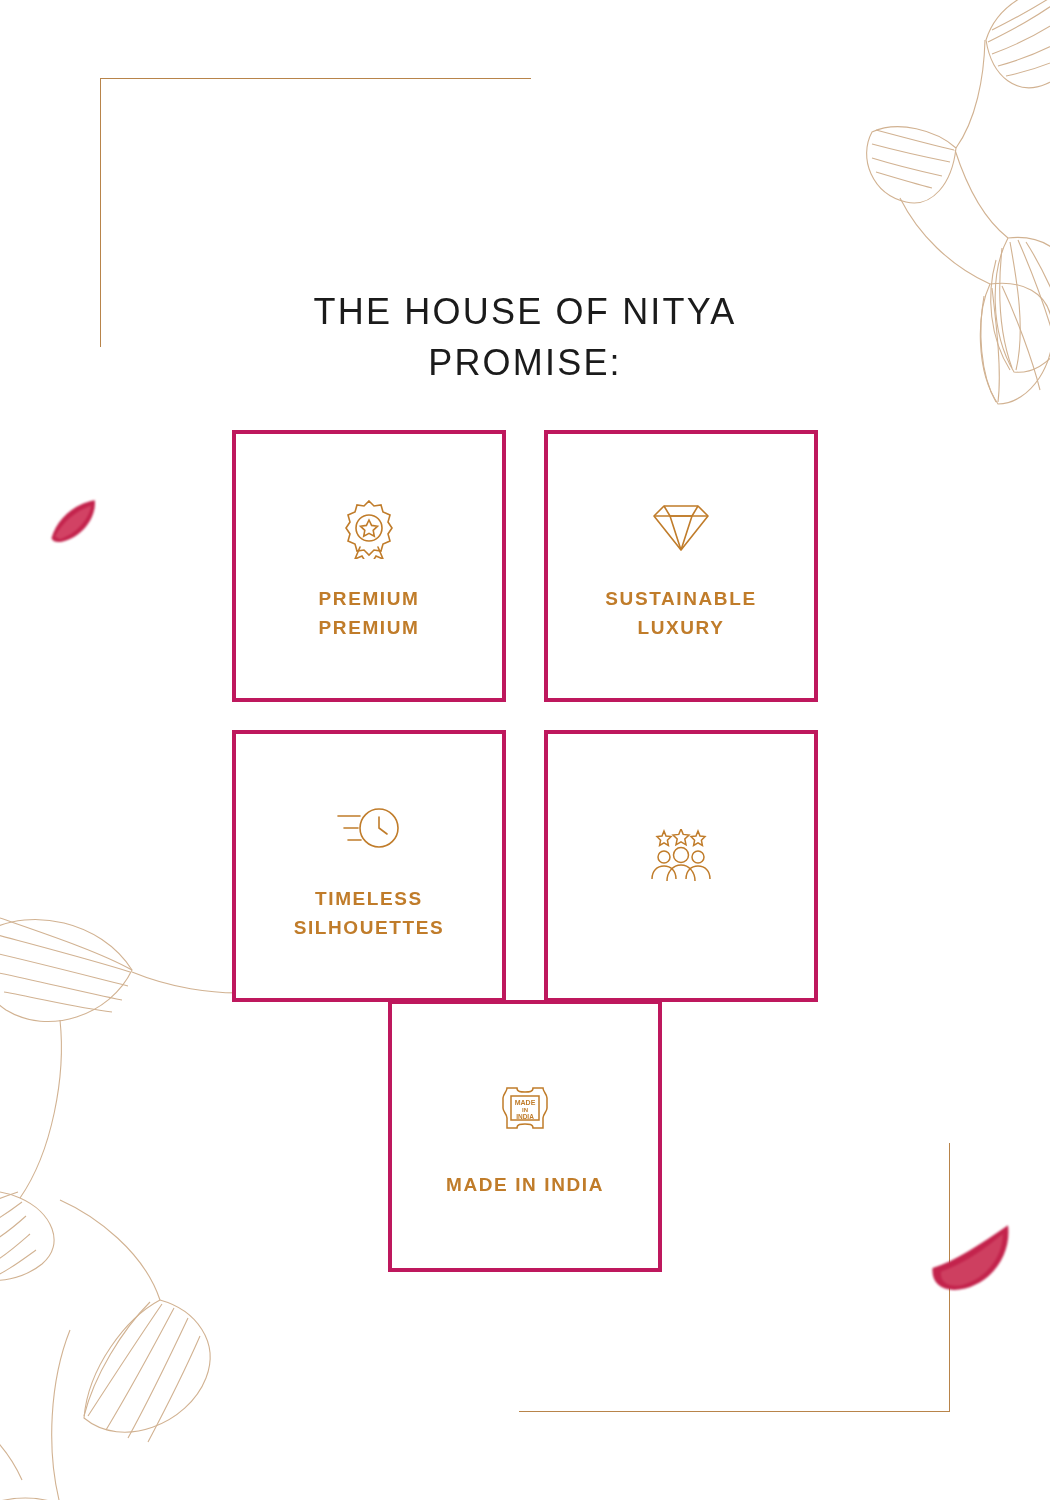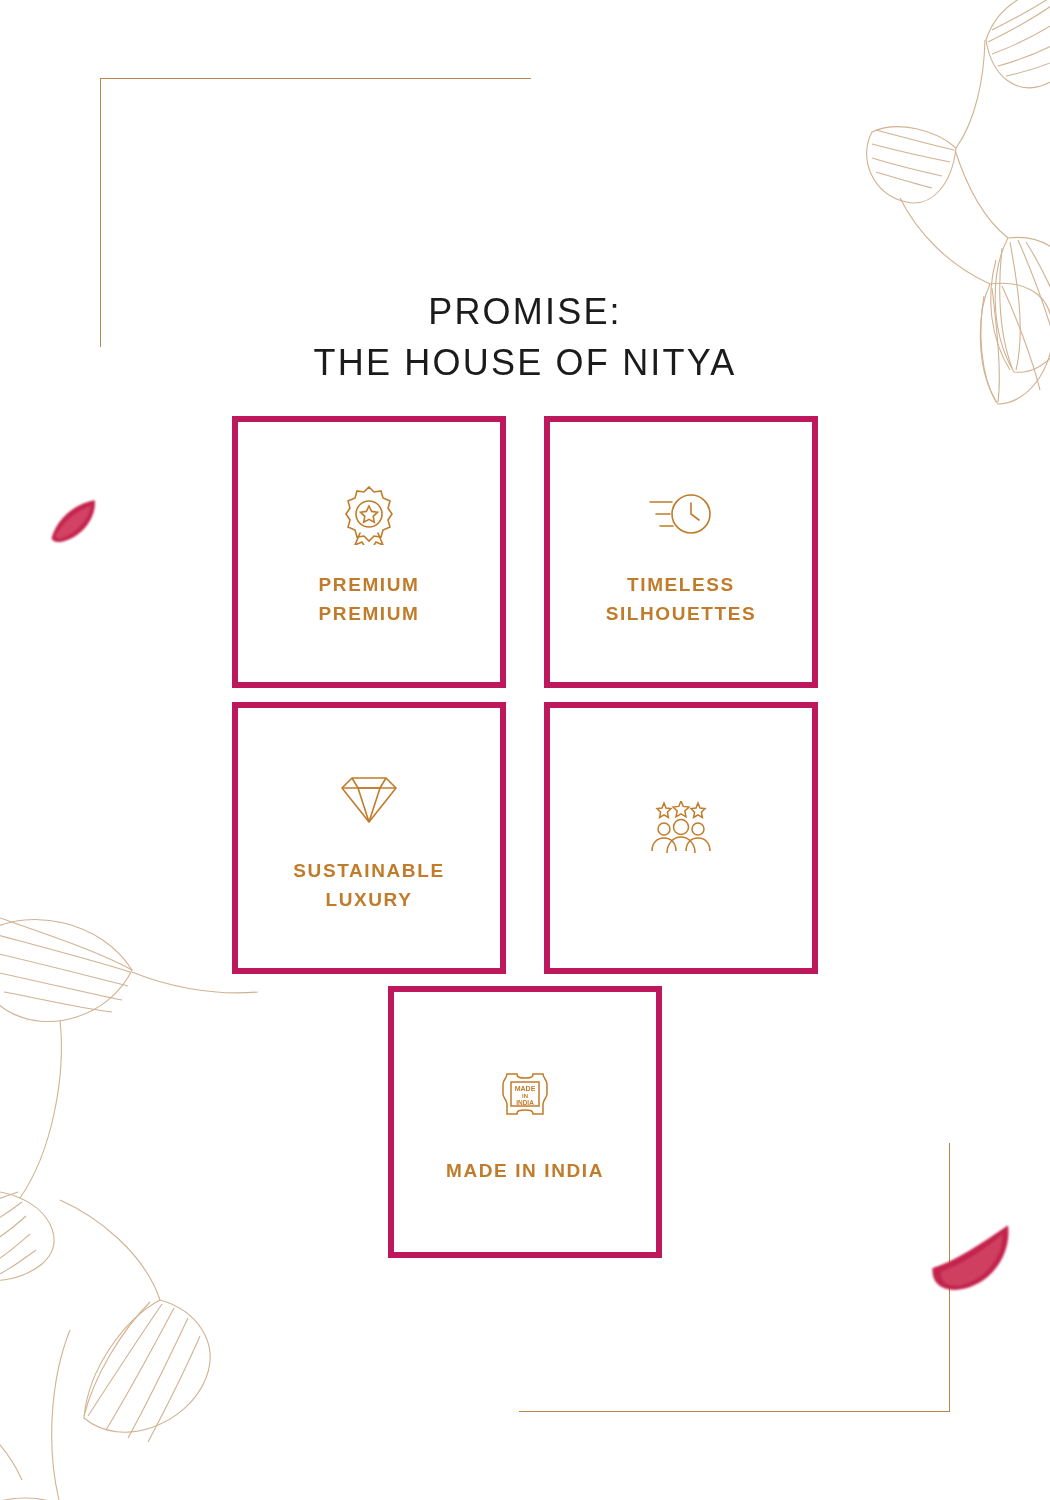--- a/index.html
+++ b/index.html
@@ -94,27 +94,28 @@
     left: 232px;
     width: 588px;
     display: grid;
     grid-template-columns: 276px 276px;
     grid-column-gap: 36px;
     grid-row-gap: 14px;
   }
   .card {
     width: 274px;
     height: 272px;
-    border: 6px solid #be185d;
+    border: 4px solid #be185d;
     box-sizing: border-box;
     display: flex;
     flex-direction: column;
     align-items: center;
     justify-content: center;
     background: #ffffff;
+    margin-top: 14px;
   }
   .card-icon {
     height: 76px;
     display: flex;
     align-items: center;
     justify-content: center;
     margin-bottom: 18px;
   }
   .card-label {
     text-align: center;
@@ -210,22 +211,22 @@
   <svg class="petal petal-left" viewBox="0 0 60 52">
     <path d="M4 46 C10 24 30 6 54 2 C56 22 40 44 16 50 C10 51 6 50 4 46 Z" fill="#c3234c"></path>
     <path d="M8 44 C16 28 32 14 50 8 C48 22 34 40 14 47 Z" fill="#d8506f" opacity="0.7"></path>
   </svg>
   <svg class="petal petal-right" viewBox="0 0 96 84">
     <path d="M90 6 C94 36 76 70 40 80 C14 86 0 74 2 56 C28 48 58 28 90 6 Z" fill="#c3234c"></path>
     <path d="M84 16 C84 42 66 68 36 76 C20 79 10 72 12 60 C36 52 60 36 84 16 Z" fill="#d44f6c" opacity="0.65"></path>
   </svg>
 
   <h1 class="headline">
+    <span class="line">THE HOUSE OF NITYA</span>
     <span class="line">PROMISE:</span>
-    <span class="line">THE HOUSE OF NITYA</span>
   </h1>
 
   <div class="promise-grid">
 
     <div class="card">
       <div class="card-icon">
         <svg width="58" height="62" viewBox="0 0 58 62" fill="none" stroke="#c07c2a" stroke-width="1.6">
           <path d="M29 4 L34 9 L41 8 L43 15 L50 18 L48 25 L52 31 L48 37 L50 44 L43 47 L41 54 L34 53 L29 58 L24 53 L17 54 L15 47 L8 44 L10 37 L6 31 L10 25 L8 18 L15 15 L17 8 L24 9 Z"></path>
           <circle cx="29" cy="31" r="13"></circle>
           <path d="M29 23 L31.6 28.4 L37.5 29.2 L33.2 33.3 L34.3 39.2 L29 36.4 L23.7 39.2 L24.8 33.3 L20.5 29.2 L26.4 28.4 Z"></path>
@@ -234,47 +235,47 @@
         </svg>
       </div>
       <div class="card-label">
         <span>PREMIUM</span>
         <span class="l2">PREMIUM</span>
       </div>
     </div>
 
     <div class="card">
       <div class="card-icon">
+        <svg width="70" height="52" viewBox="0 0 70 52" fill="none" stroke="#c07c2a" stroke-width="1.6" stroke-linejoin="round">
+          <path d="M8 14 L18 4 L52 4 L62 14 L35 48 Z"></path>
+          <path d="M8 14 H62"></path>
+          <path d="M18 4 L24 14 L35 48"></path>
+          <path d="M52 4 L46 14 L35 48"></path>
+          <path d="M24 14 H46"></path>
+        </svg>
+      </div>
+      <div class="card-label">
+        <span>SUSTAINABLE</span>
+        <span class="l2">LUXURY</span>
+      </div>
+    </div>
+
+    <div class="card">
+      <div class="card-icon">
         <svg width="70" height="54" viewBox="0 0 70 54" fill="none" stroke="#c07c2a" stroke-width="1.6">
           <circle cx="45" cy="27" r="19"></circle>
           <path d="M45 16 L45 27 L53 33" stroke-linecap="round"></path>
           <path d="M4 15 H26" stroke-linecap="round"></path>
           <path d="M10 27 H24" stroke-linecap="round"></path>
           <path d="M14 39 H27" stroke-linecap="round"></path>
         </svg>
       </div>
       <div class="card-label">
         <span>TIMELESS</span>
         <span class="l2">SILHOUETTES</span>
-      </div>
-    </div>
-
-    <div class="card">
-      <div class="card-icon">
-        <svg width="70" height="52" viewBox="0 0 70 52" fill="none" stroke="#c07c2a" stroke-width="1.6" stroke-linejoin="round">
-          <path d="M8 14 L18 4 L52 4 L62 14 L35 48 Z"></path>
-          <path d="M8 14 H62"></path>
-          <path d="M18 4 L24 14 L35 48"></path>
-          <path d="M52 4 L46 14 L35 48"></path>
-          <path d="M24 14 H46"></path>
-        </svg>
-      </div>
-      <div class="card-label">
-        <span>SUSTAINABLE</span>
-        <span class="l2">LUXURY</span>
       </div>
     </div>
 
     <div class="card">
       <div class="card-icon">
         <svg width="64" height="56" viewBox="0 0 64 56" fill="none" stroke="#c07c2a" stroke-width="1.5">
           <path d="M15 2 L17 7 L22 7.6 L18.4 11.2 L19.4 16.4 L15 13.8 L10.6 16.4 L11.6 11.2 L8 7.6 L13 7 Z"></path>
           <path d="M32 0 L34.2 5.4 L40 6 L35.8 10 L37 15.8 L32 12.9 L27 15.8 L28.2 10 L24 6 L29.8 5.4 Z"></path>
           <path d="M49 2 L51 7 L56 7.6 L52.4 11.2 L53.4 16.4 L49 13.8 L44.6 16.4 L45.6 11.2 L42 7.6 L47 7 Z"></path>
           <circle cx="15" cy="28" r="6"></circle>

